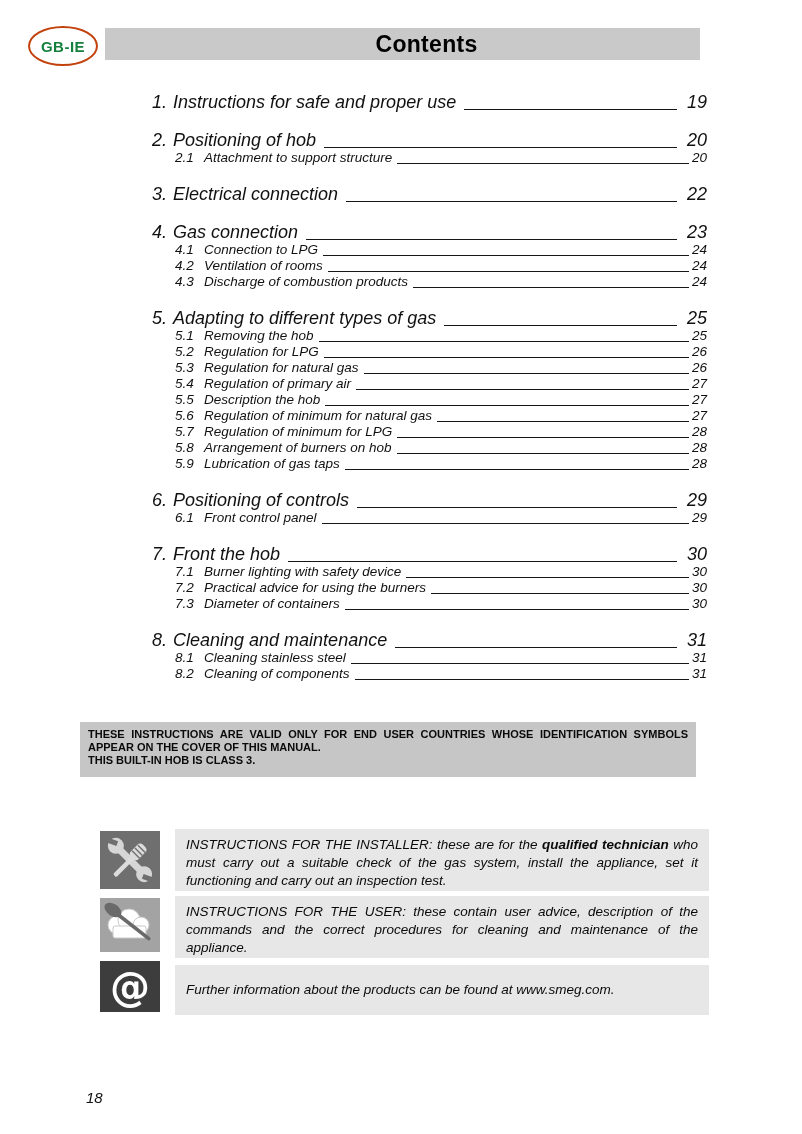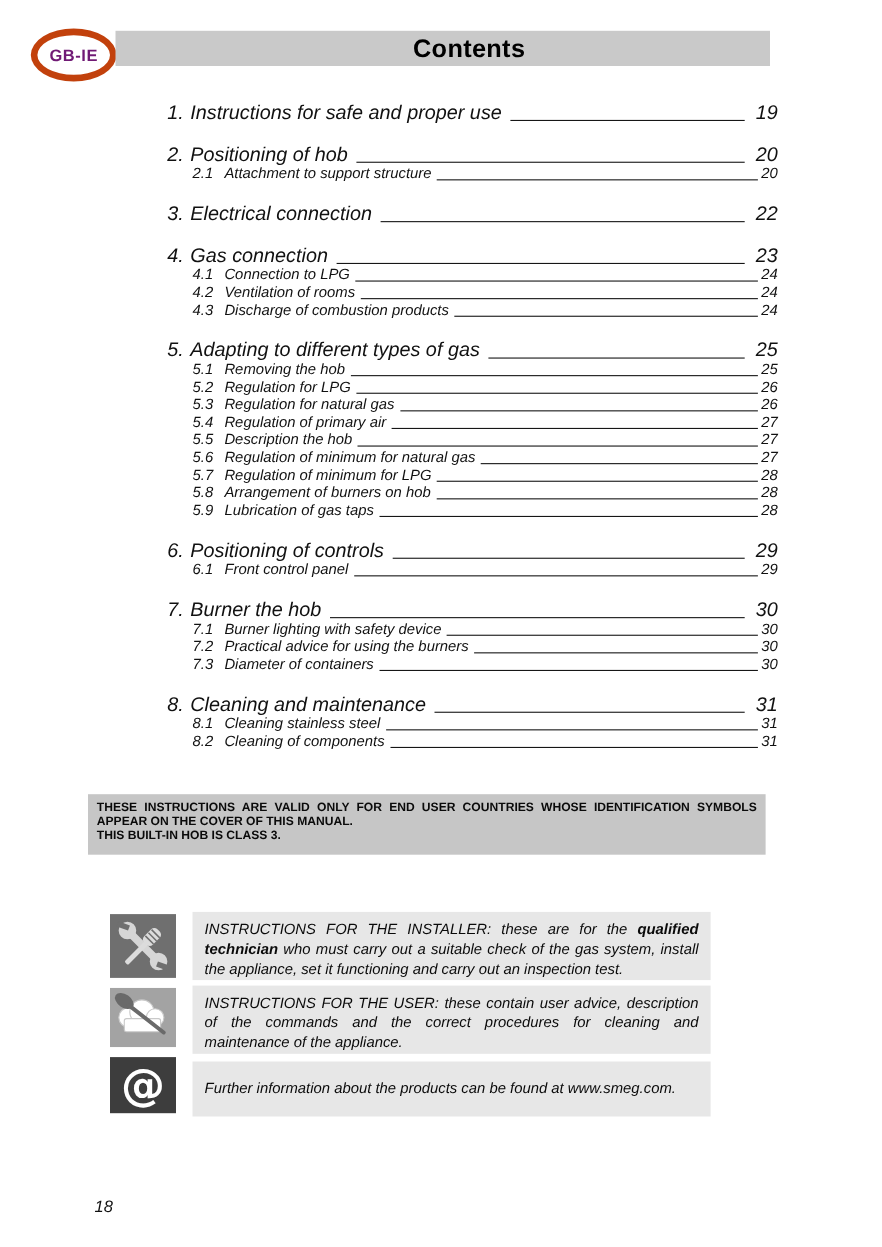--- a/index.html
+++ b/index.html
@@ -1,22 +1,22 @@
 <!DOCTYPE html>
 <html><head>
 <meta charset="utf-8">
 <style>
   html,body{margin:0;padding:0;background:#fff;}
   .page{position:relative;width:802px;height:1134px;background:#fff;overflow:hidden;
         font-family:"Liberation Sans",sans-serif;color:#111;}
 
   
-  .badge{position:absolute;left:28px;top:26px;width:66px;height:36px;border:6px solid #c2410c;
+  .badge{position:absolute;left:28px;top:26px;width:66px;height:36px;border:2px solid #c2410c;
          border-radius:50%;display:flex;align-items:center;justify-content:center;
-         color:#701a75;font-weight:bold;font-size:15px;letter-spacing:.5px;background:#fff;}
+         color:#15803d;font-weight:bold;font-size:15px;letter-spacing:.5px;background:#fff;}
   .header-bar{position:absolute;left:105px;top:28px;width:595px;height:32px;background:#c9c9c9;
               display:flex;align-items:center;justify-content:center;}
   .header-title{font-size:23px;font-weight:bold;color:#000;letter-spacing:.3px;margin-left:48px;}
 
   
   .toc{position:absolute;left:152px;top:92px;width:555px;font-style:italic;}
   .toc-group{margin-bottom:18px;}
   .ch-row{display:flex;align-items:flex-end;height:20px;font-size:18px;line-height:20px;white-space:nowrap;}
   .ch-num{margin-right:6px;}
   .ch-row .leader{flex:1;border-bottom:1.5px solid #161616;margin:0 10px 2px 8px;}
@@ -28,21 +28,21 @@
 
   
   .notice{position:absolute;left:80px;top:722px;width:616px;background:#c6c6c6;
           padding:6px 8px 10px 8px;box-sizing:border-box;font-size:11px;font-weight:bold;
           line-height:13px;color:#0a0a0a;}
   .notice div{text-align:justify;}
   .notice .no-just{text-align:left;}
 
   
   .icon-box{position:absolute;left:100px;width:60px;}
-  .text-box{position:absolute;left:175px;width:471px;background:#e7e7e7;box-sizing:border-box;
+  .text-box{position:absolute;left:175px;width:534px;background:#e7e7e7;box-sizing:border-box;
             font-style:italic;font-size:13.5px;line-height:18px;text-align:justify;color:#0a0a0a;}
   .tb-1{top:829px;height:62px;padding:7px 11px;}
   .tb-2{top:896px;height:62px;padding:7px 11px;}
   .tb-3{top:965px;height:50px;padding:0 11px;display:flex;align-items:center;}
   .bold{font-weight:bold;}
   .at-box{top:961px;height:51px;background:#3d3d3d;display:flex;align-items:center;justify-content:center;
           color:#fff;font-weight:bold;font-size:40px;font-family:"DejaVu Sans",sans-serif;}
 
   
   .page-num{position:absolute;left:86px;top:1089px;font-style:italic;font-size:15px;color:#111;}
@@ -195,21 +195,21 @@
         <span class="sub-num">6.1</span>
         <span>Front control panel</span>
         <span class="leader"></span>
         <span class="sub-page">29</span>
       </div>
     </div>
 
     <div class="toc-group">
       <div class="ch-row">
         <span class="ch-num">7.</span>
-        <span>Burner the hob</span>
+        <span>Front the hob</span>
         <span class="leader"></span>
         <span class="ch-page">30</span>
       </div>
       <div class="sub-row">
         <span class="sub-num">7.1</span>
         <span>Burner lighting with safety device</span>
         <span class="leader"></span>
         <span class="sub-page">30</span>
       </div>
       <div class="sub-row">

